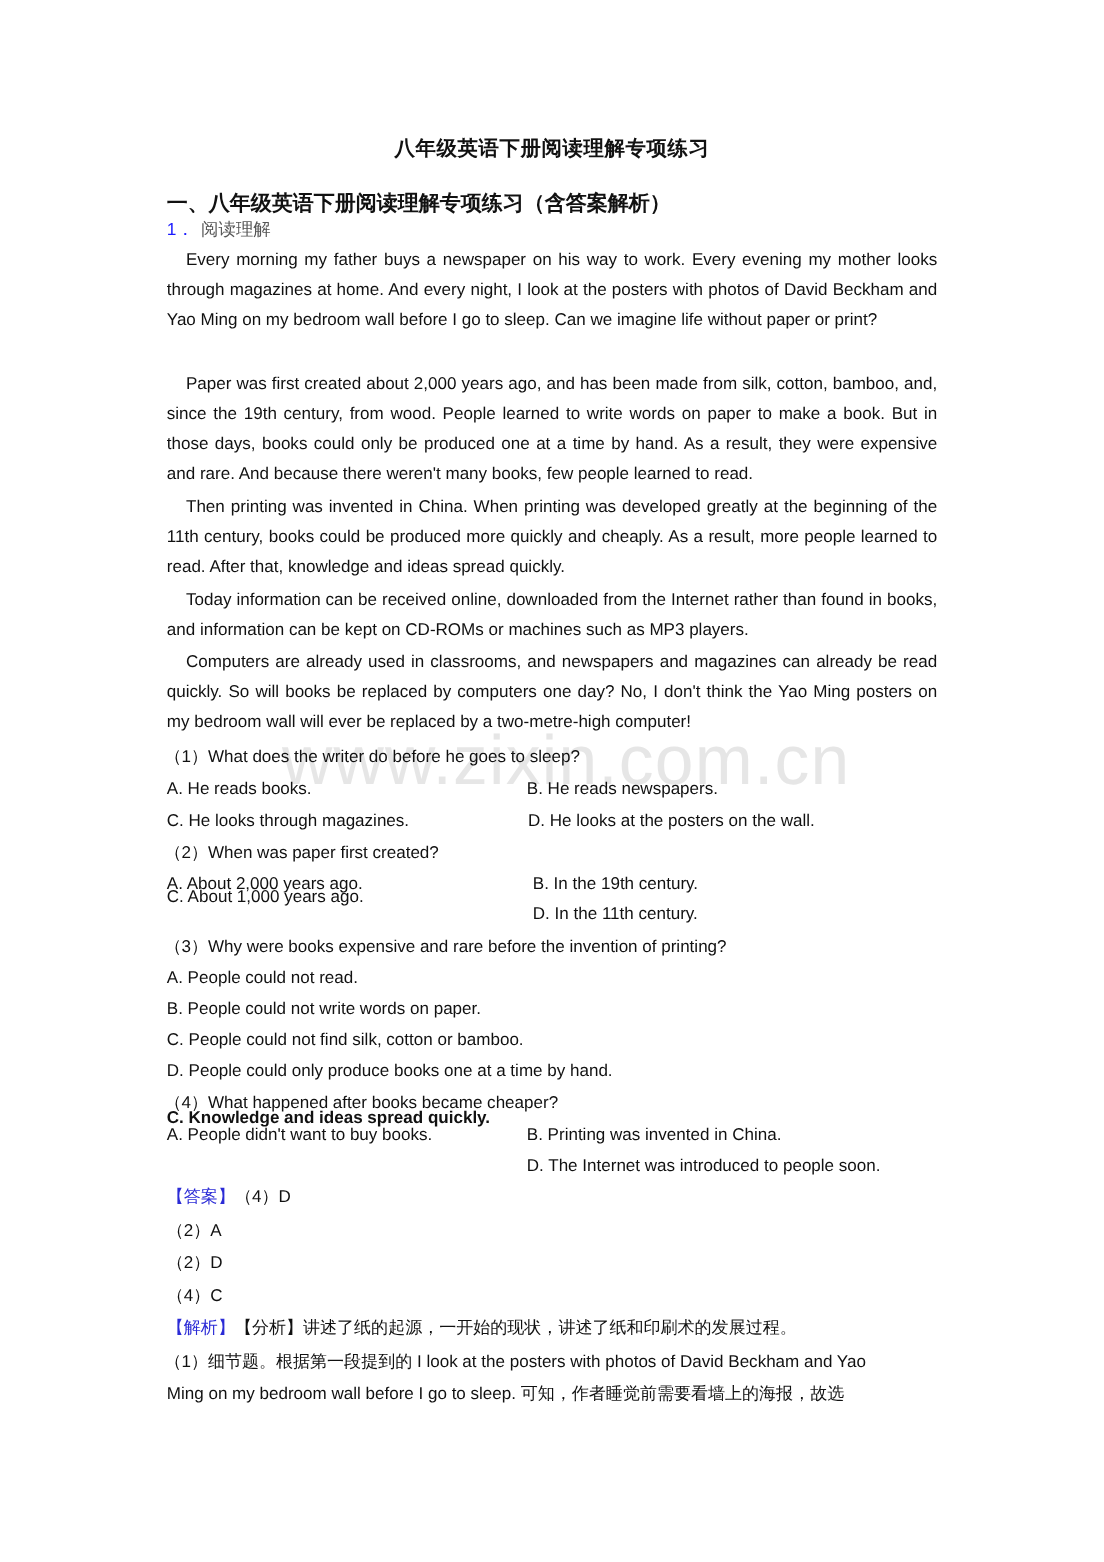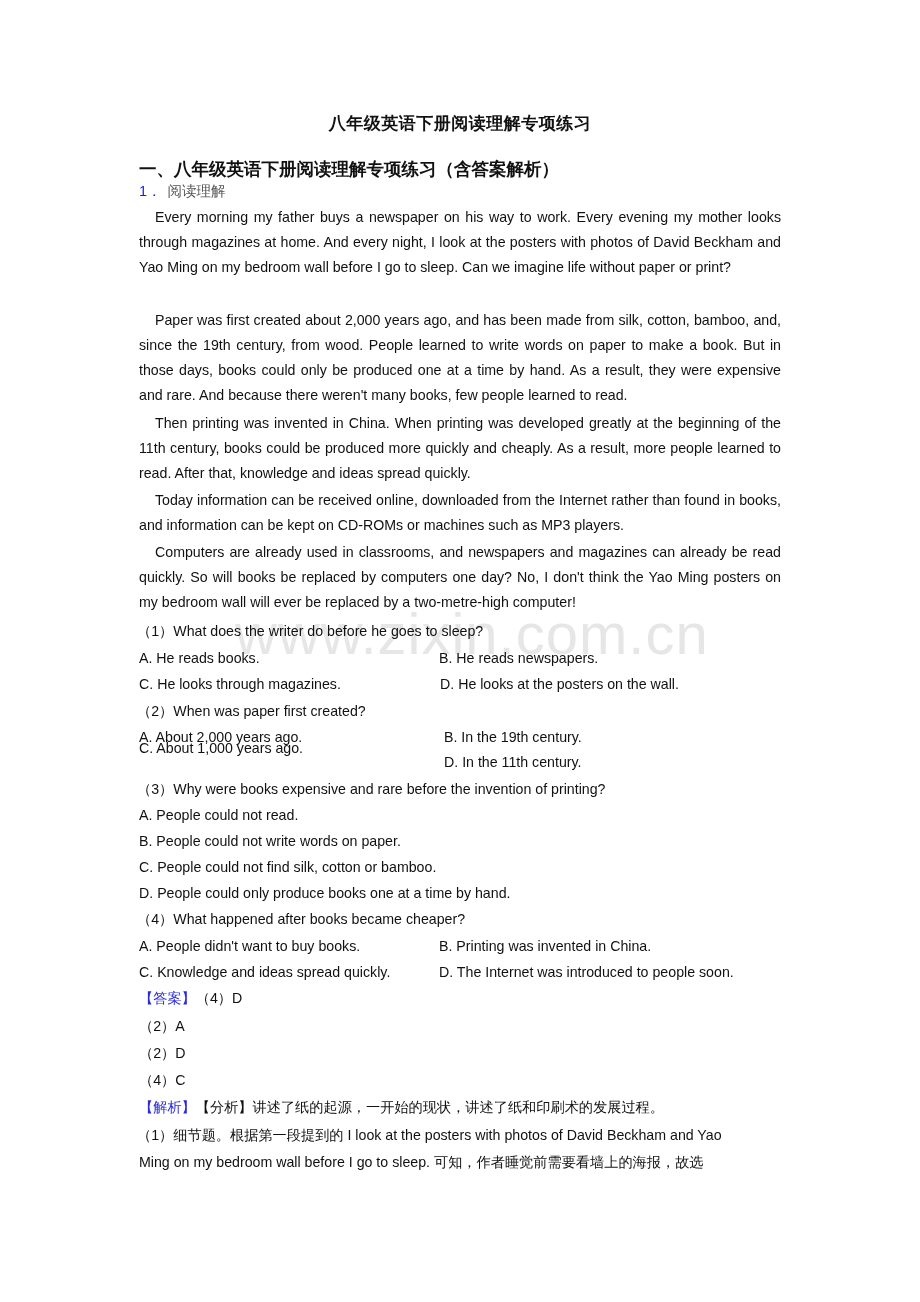--- a/index.html
+++ b/index.html
@@ -119,21 +119,21 @@
 
   <div class="line" style="top:780px;left:-2px;">（3）Why were books expensive and rare before the invention of printing?</div>
   <div class="line" style="top:806px;">A. People could not read.</div>
   <div class="line" style="top:832px;">B. People could not write words on paper.</div>
   <div class="line" style="top:858px;">C. People could not find silk, cotton or bamboo.</div>
   <div class="line" style="top:884px;">D. People could only produce books one at a time by hand.</div>
 
   <div class="line" style="top:910px;left:-2px;">（4）What happened after books became cheaper?</div>
   <div class="line" style="top:937px;">A. People didn't want to buy books.</div>
   <div class="line" style="top:937px;left:300px;">B. Printing was invented in China.</div>
-  <div class="line" style="top:963px;">C. Knowledge and ideas spread quickly.</div>
+  <div class="line" style="top:923px;font-weight:bold;">C. Knowledge and ideas spread quickly.</div>
   <div class="line" style="top:963px;left:300px;">D. The Internet was introduced to people soon.</div>
 
   <div class="line" style="top:989px;">
     <span class="blue">【答案】</span><span>（4）D</span>
   </div>
   <div class="line" style="top:1017px;">（2）A</div>
   <div class="line" style="top:1044px;">（2）D</div>
   <div class="line" style="top:1071px;">（4）C</div>
 
   <div class="line" style="top:1098px;">

